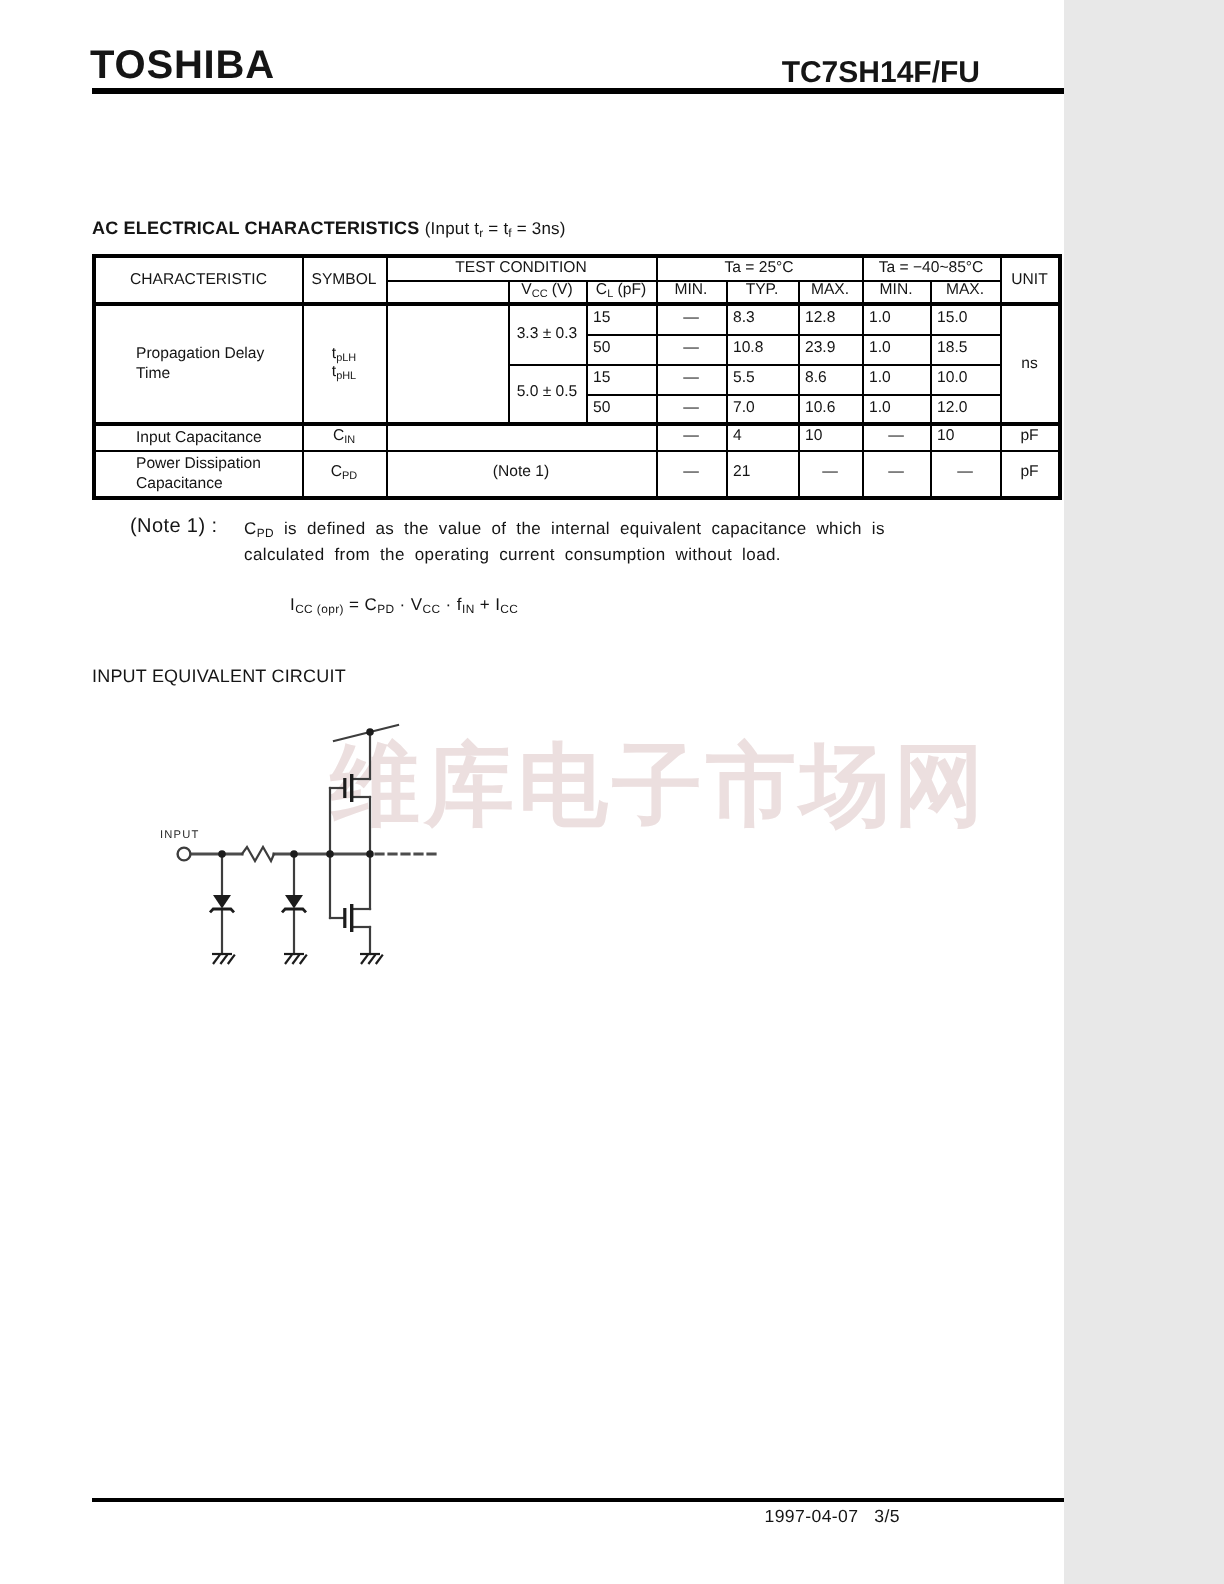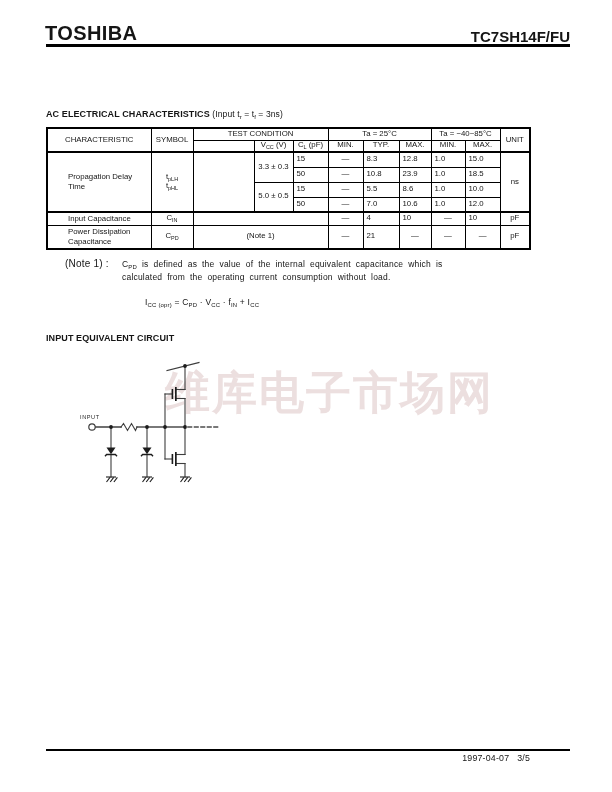--- a/index.html
+++ b/index.html
@@ -1,28 +1,28 @@
 <!DOCTYPE html>
 <html><head>
 <meta charset="utf-8">
 <style>
   html,body{margin:0;padding:0;background:#e8e8e8;}
-  .page{position:relative;width:612px;height:792px;background:#ffffff;
+  .page{position:relative;width:532px;height:792px;background:#ffffff;
         font-family:"Liberation Sans",sans-serif;color:#151515;overflow:hidden;}
   .abs{position:absolute;}
 
   
   .brand{left:45px;top:22px;font-size:20px;font-weight:900;letter-spacing:.4px;}
   .partno{right:42px;top:28px;font-size:15px;font-weight:600;}
   .hrule{left:46px;top:44px;width:524px;height:2.5px;background:#000;}
 
   
   .sec-title{left:46px;top:109px;font-size:9px;font-weight:700;letter-spacing:.1px;}
   .sec-title .suffix{font-weight:400;font-size:8.5px;}
-  .circ-title{left:46px;top:333px;font-size:9px;font-weight:700;letter-spacing:.1px;}
+  .circ-title{left:46px;top:333px;font-size:9px;font-weight:400;letter-spacing:.1px;}
 
   
   .tblwrap{left:46px;top:127px;}
   table{border-collapse:collapse;table-layout:fixed;width:483px;}
   td,th{border:1px solid #000;font-size:7.8px;font-weight:400;padding:0 3px;
         line-height:1.15;overflow:hidden;white-space:nowrap;}
   table{border:2px solid #000;}
   th{text-align:center;}
   .hdr-bot{border-bottom:2px solid #000;}
   .top-thick{border-top:2px solid #000;}

